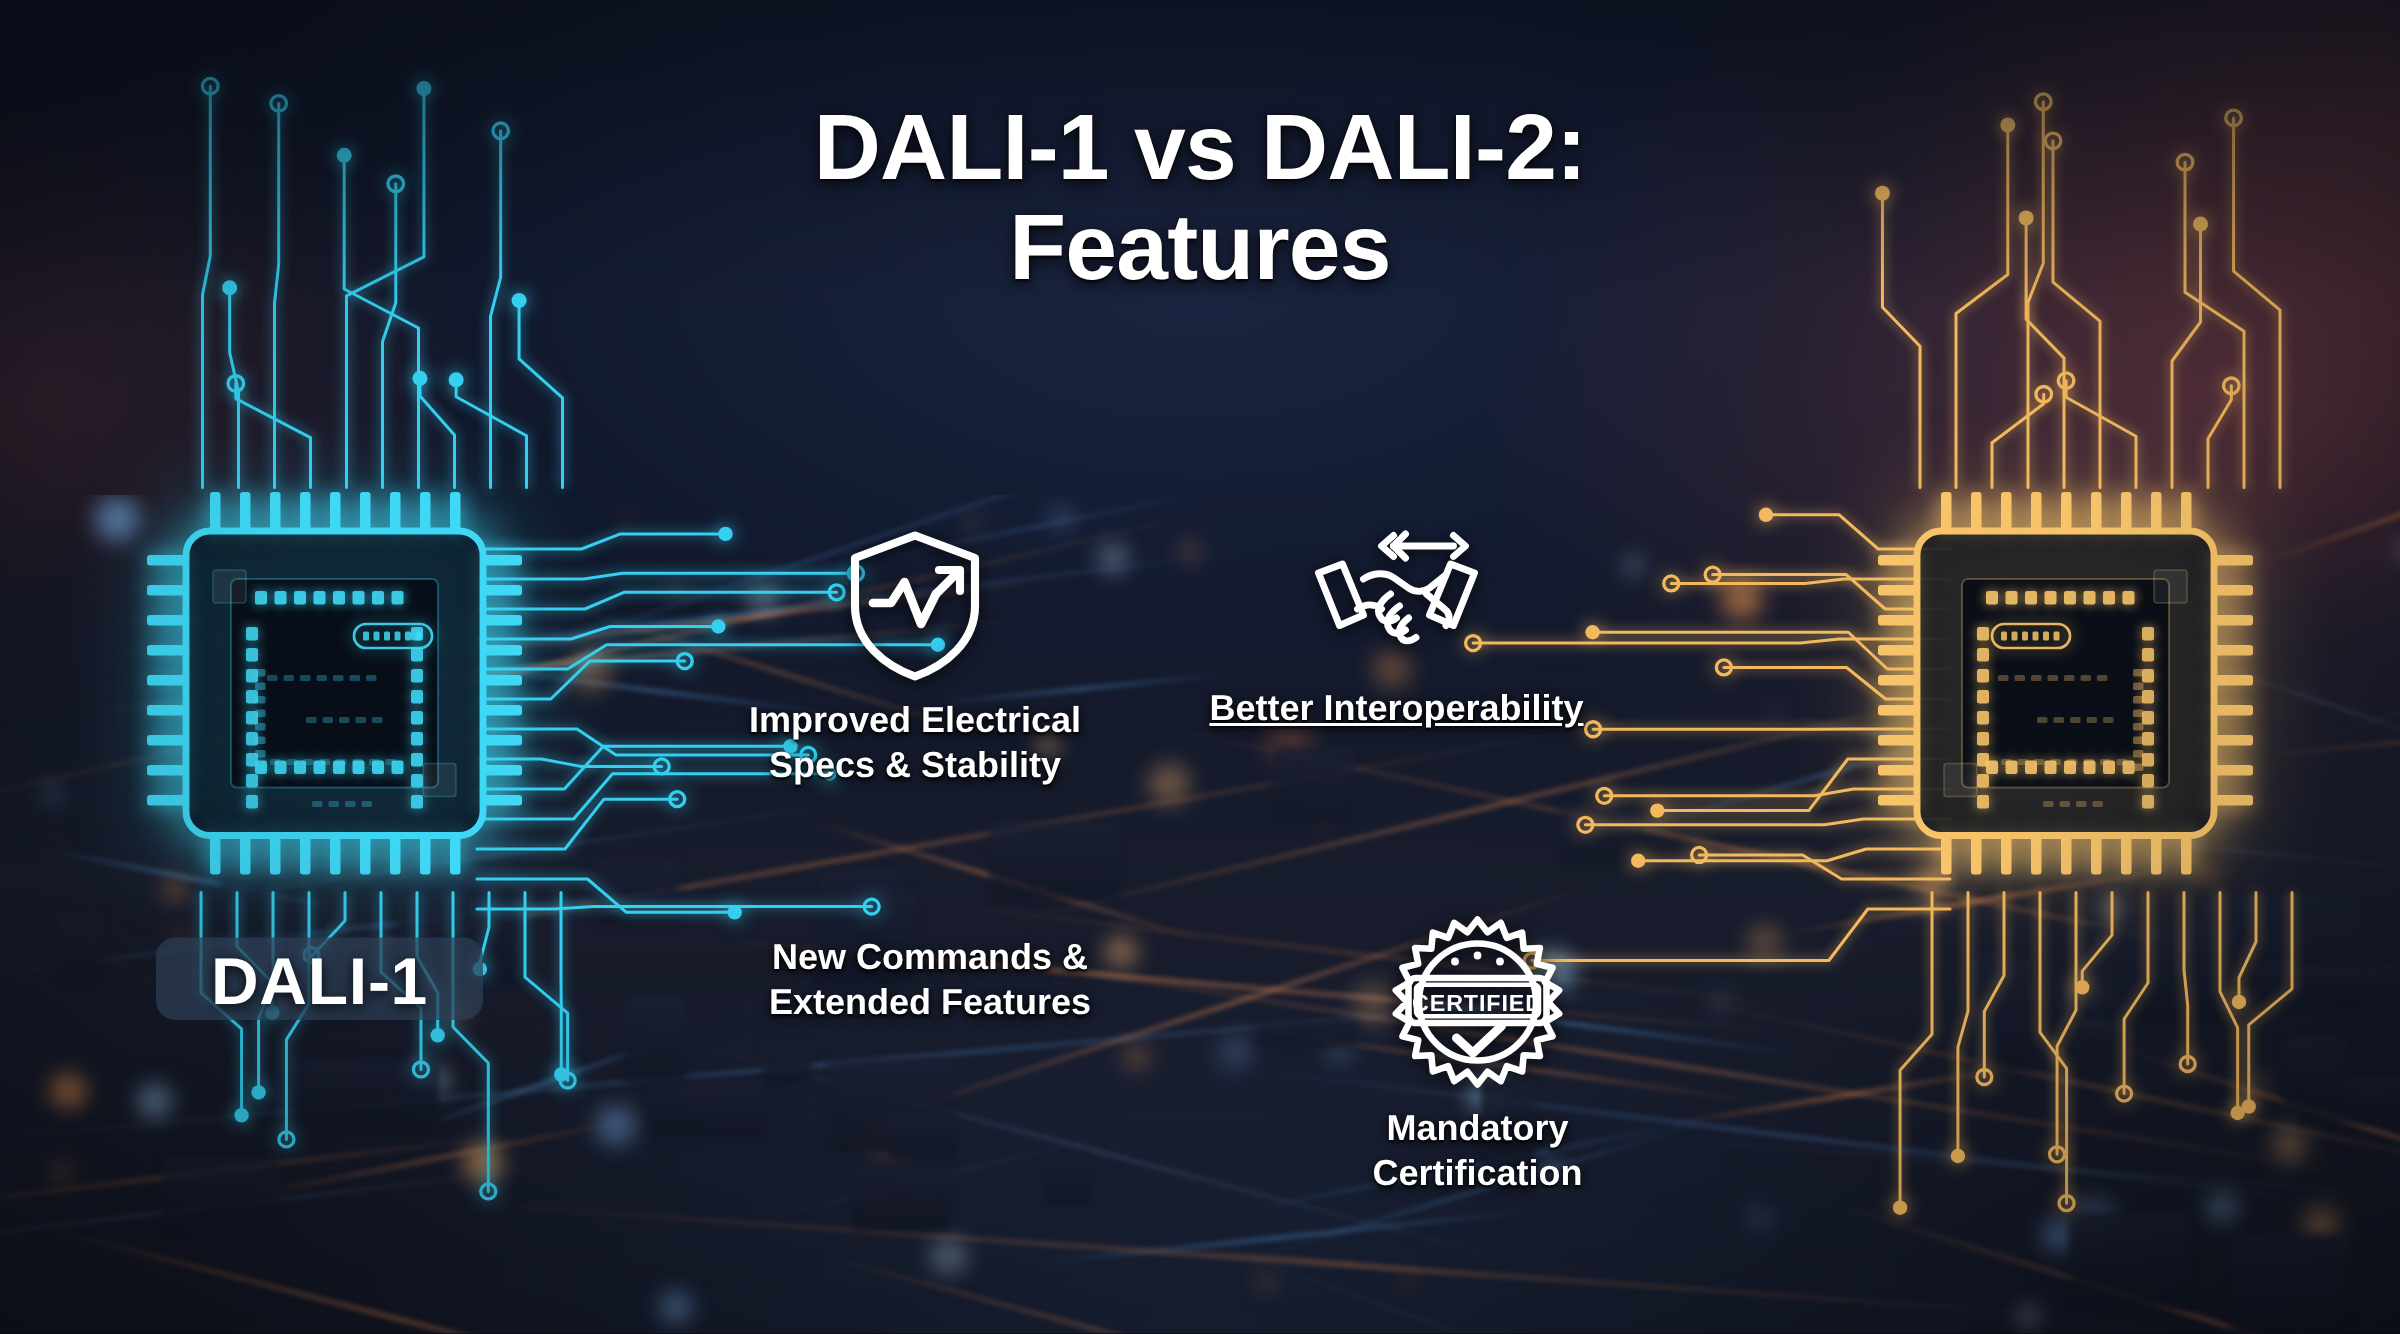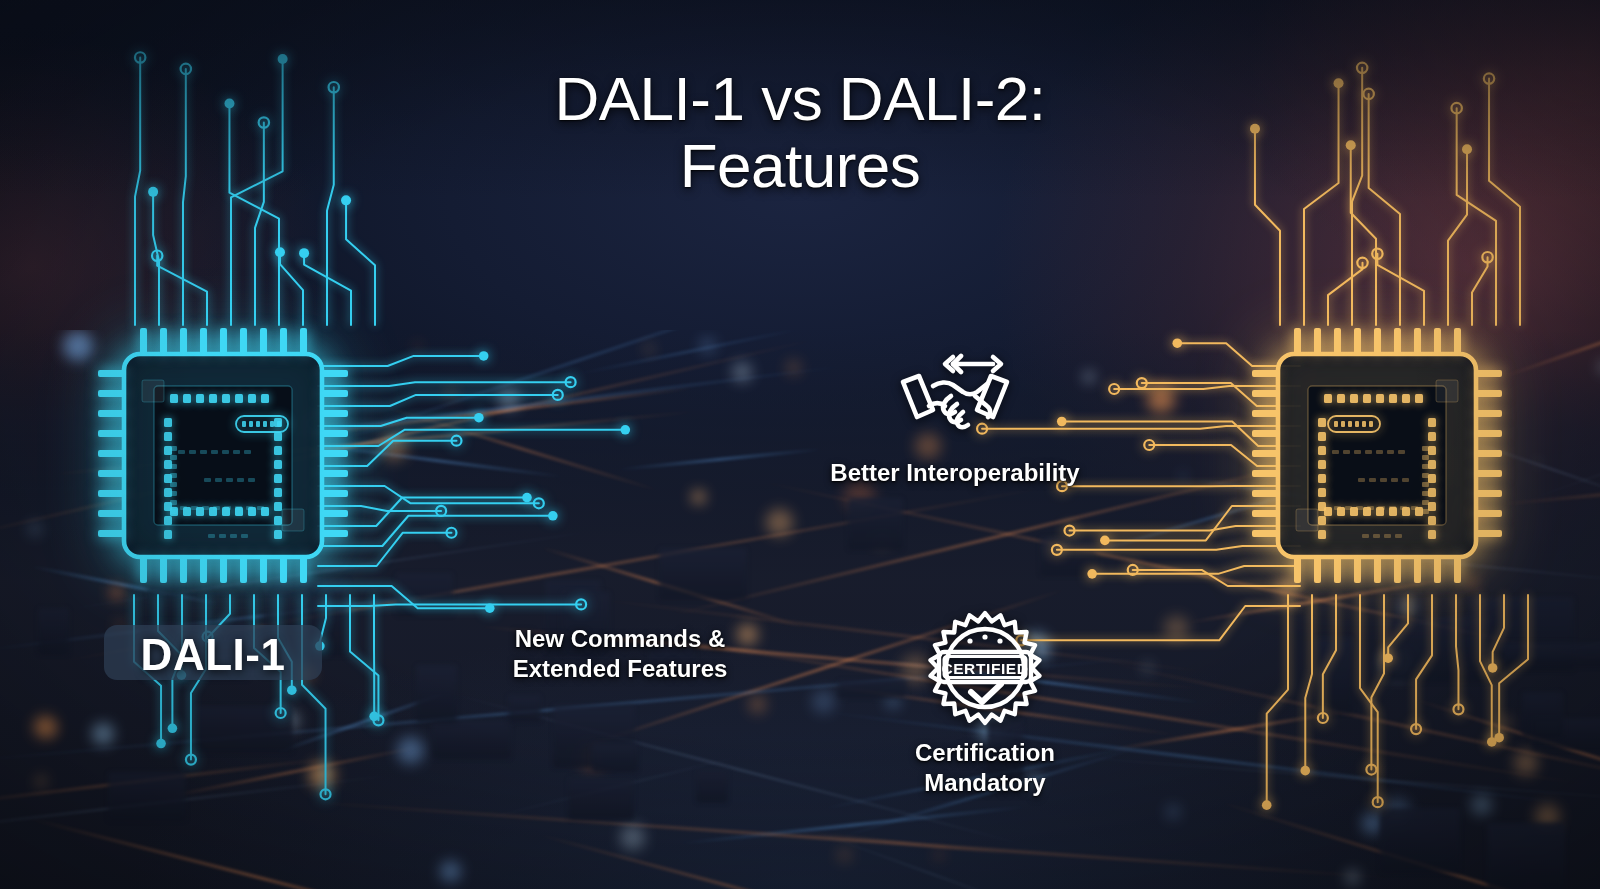--- a/index.html
+++ b/index.html
@@ -63,21 +63,21 @@
   .traces svg { position:absolute; overflow:visible; }
 
   
   .chip { position:absolute; }
   .chip svg { overflow:visible; }
 
   
   #title {
     position:absolute; left:50%; transform:translateX(-50%);
     top:66px; width:1040px; text-align:center;
-    color:#fff; font-weight:normal;
+    color:#fff; font-weight:bold;
     font-size:62px; line-height:1.08;
     letter-spacing:-0.5px;
     text-shadow:0 3px 10px rgba(0,0,0,.75), 0 1px 2px rgba(0,0,0,.9);
     font-stretch:condensed;
   }
   #title .ln { display:block; white-space:nowrap; }
 
   
   .feature { position:absolute; text-align:center; color:#fff; }
   .feature .ico { display:flex; align-items:center; justify-content:center; }
@@ -658,22 +658,36 @@
       </svg></div>
 
   <div class="vignette"></div>
   <div class="topfade"></div>
 
   <h1 id="title">
     <span class="ln">DALI-1 vs DALI-2:</span>
     <span class="ln">Features</span>
   </h1>
 
-
-  <div class="feature" id="f2" style="left:820px; top:348px; width:270px;">
+  <div class="feature" id="f1" style="left:480px; top:352px; width:260px;">
+    <div class="ico">
+      <svg width="96" height="104" viewBox="0 0 96 104" fill="none" stroke="#ffffff" stroke-width="5.4" stroke-linecap="round" stroke-linejoin="round">
+        <path d="M48 5 L88 20 V52 C88 76 68 92 48 99 C28 92 8 76 8 52 V20 Z"></path>
+        <polyline points="20,50 32,50 41,36 52,64 62,44" stroke-width="5.8"></polyline>
+        <polyline points="62,44 76,30" stroke-width="5.8"></polyline>
+        <polyline points="64,28 78,28 78,42" stroke-width="5.4"></polyline>
+      </svg>
+    </div>
+    <div class="lbl">
+      <span>Improved Electrical</span>
+      <span>Specs &amp; Stability</span>
+    </div>
+  </div>
+
+  <div class="feature" id="f2" style="left:796px; top:348px; width:270px;text-decoration:underline;">
     <div class="ico">
       <svg width="132" height="100" viewBox="0 0 132 100" fill="none" stroke="#ffffff" stroke-width="4.6" stroke-linecap="round" stroke-linejoin="round">
         <polyline points="48,16 40,8 48,0" transform="translate(24,8)"></polyline>
         <line x1="64" y1="16" x2="104" y2="16"></line>
         <polyline points="64,9 56,16 64,23"></polyline>
         <polyline points="104,9 112,16 104,23"></polyline>
         <path d="M14 34 L30 28 L44 62 L28 69 Z"></path>
         <path d="M118 34 L102 28 L88 62 L104 69 Z"></path>
         <path d="M44 38 C50 34 58 33 64 37 L74 44 C78 47 84 47 88 44 L98 36"></path>
         <path d="M62 48 C56 52 52 58 55 63 C57 67 62 67 66 64"></path>
@@ -706,22 +720,22 @@
         <rect x="13" y="44" width="92" height="30" rx="5"></rect>
         <rect x="18" y="48.5" width="82" height="21" rx="3" stroke-width="3"></rect>
         <circle cx="44" cy="33" r="2.6" fill="#fff" stroke="none"></circle>
         <circle cx="59" cy="29" r="2.6" fill="#fff" stroke="none"></circle>
         <circle cx="74" cy="33" r="2.6" fill="#fff" stroke="none"></circle>
         <polyline points="45,84 56,94 75,76" stroke-width="6"></polyline>
         <text x="59" y="66" font-family="Liberation Sans, sans-serif" font-size="15.5" font-weight="bold" fill="#ffffff" stroke="none" text-anchor="middle" letter-spacing="0.6">CERTIFIED</text>
       </svg>
     </div>
     <div class="lbl">
+      <span>Mandatory</span>
       <span>Certification</span>
-      <span>Mandatory</span>
     </div>
   </div>
 
   <div class="badge" id="badge-left" style="left:104px; top:625px; width:218px; height:55px;">
     <span>DALI-1</span>
   </div>
 
 </div>
 
 </body></html>

